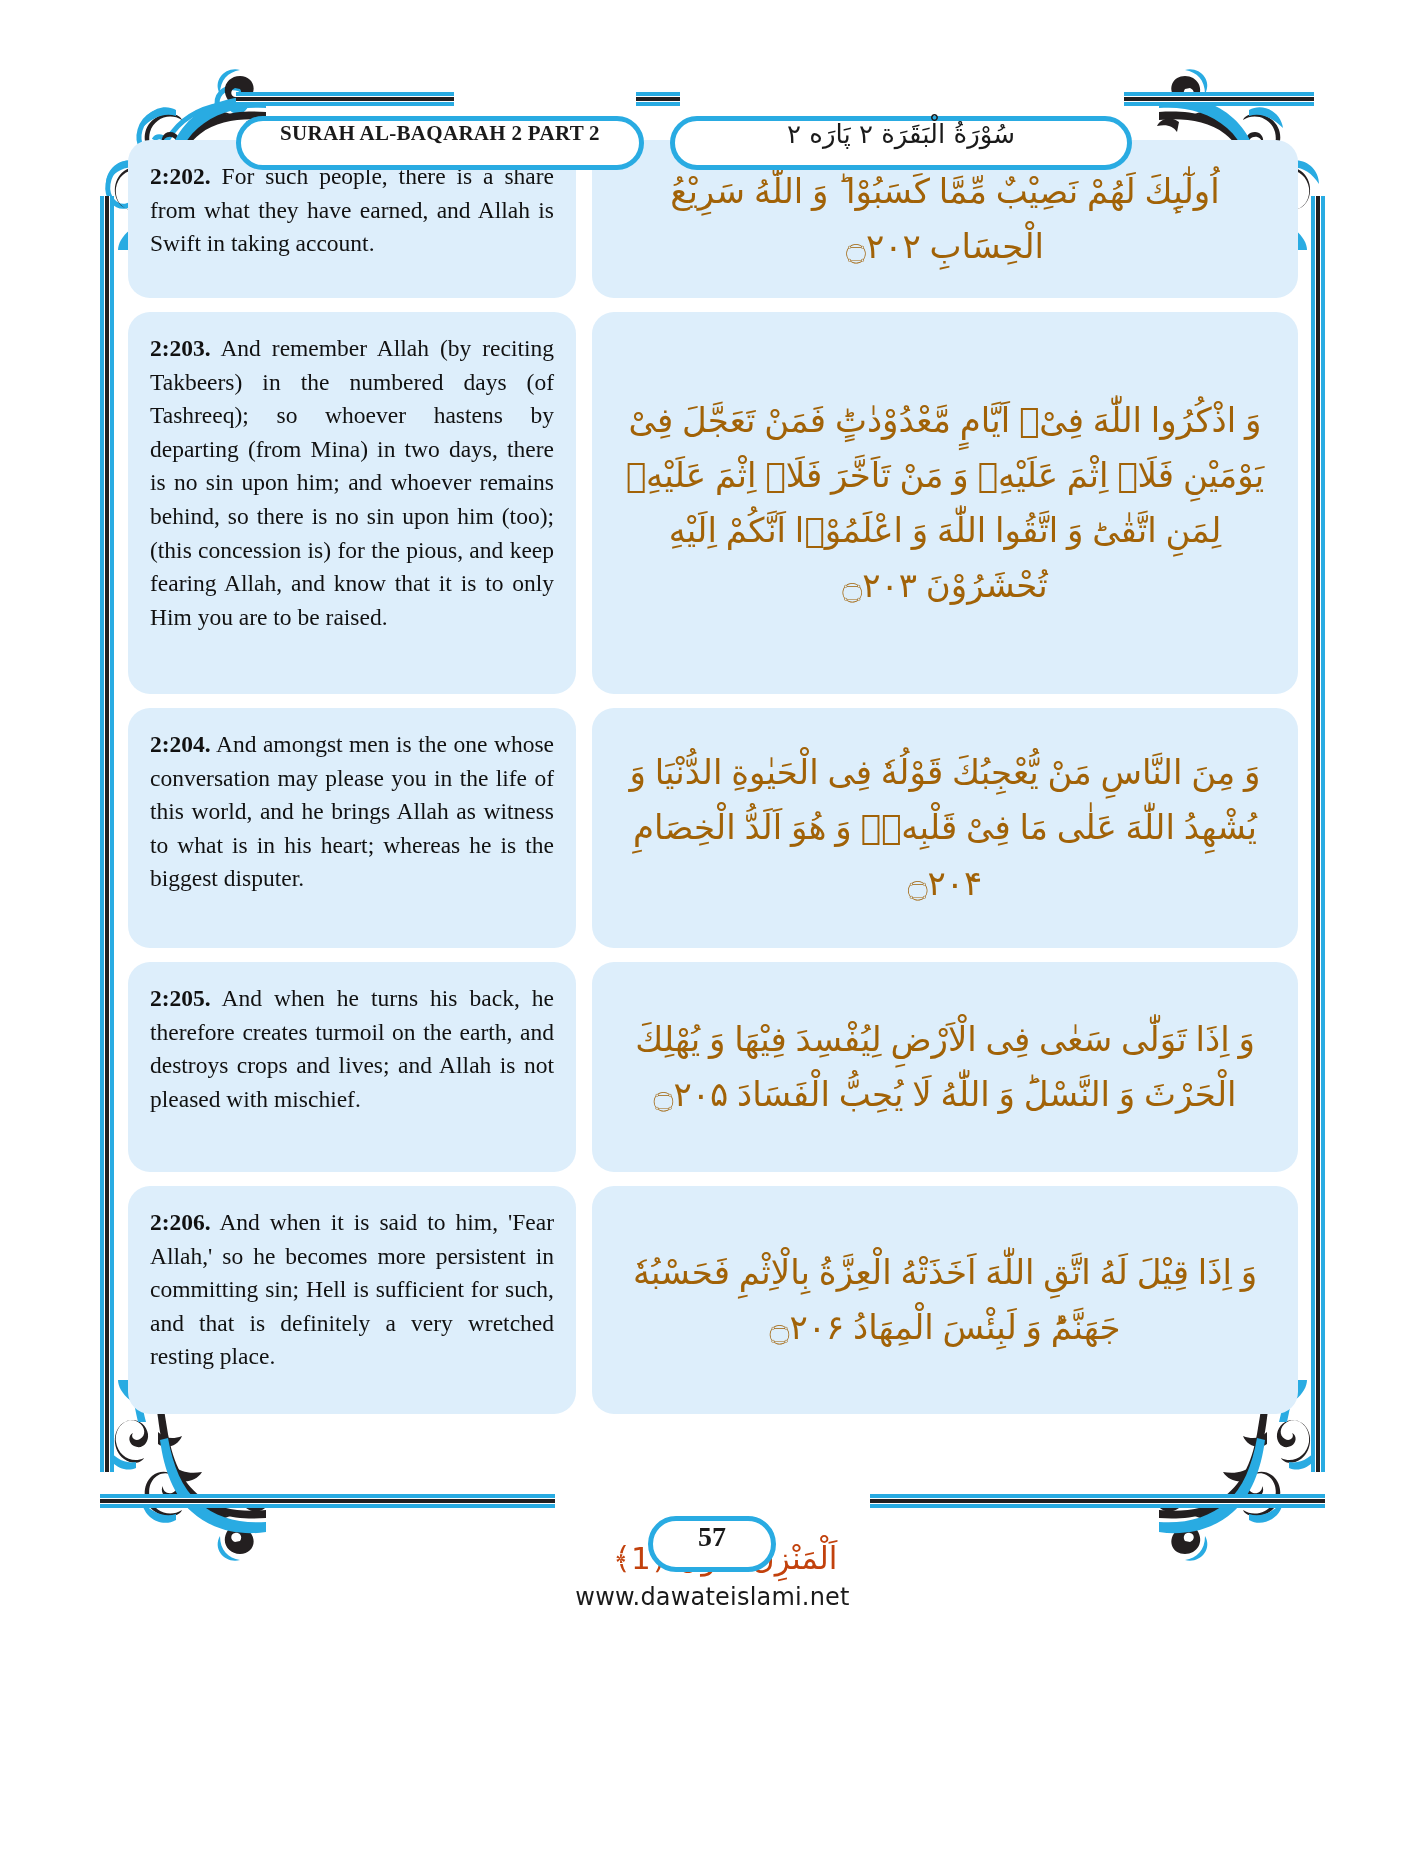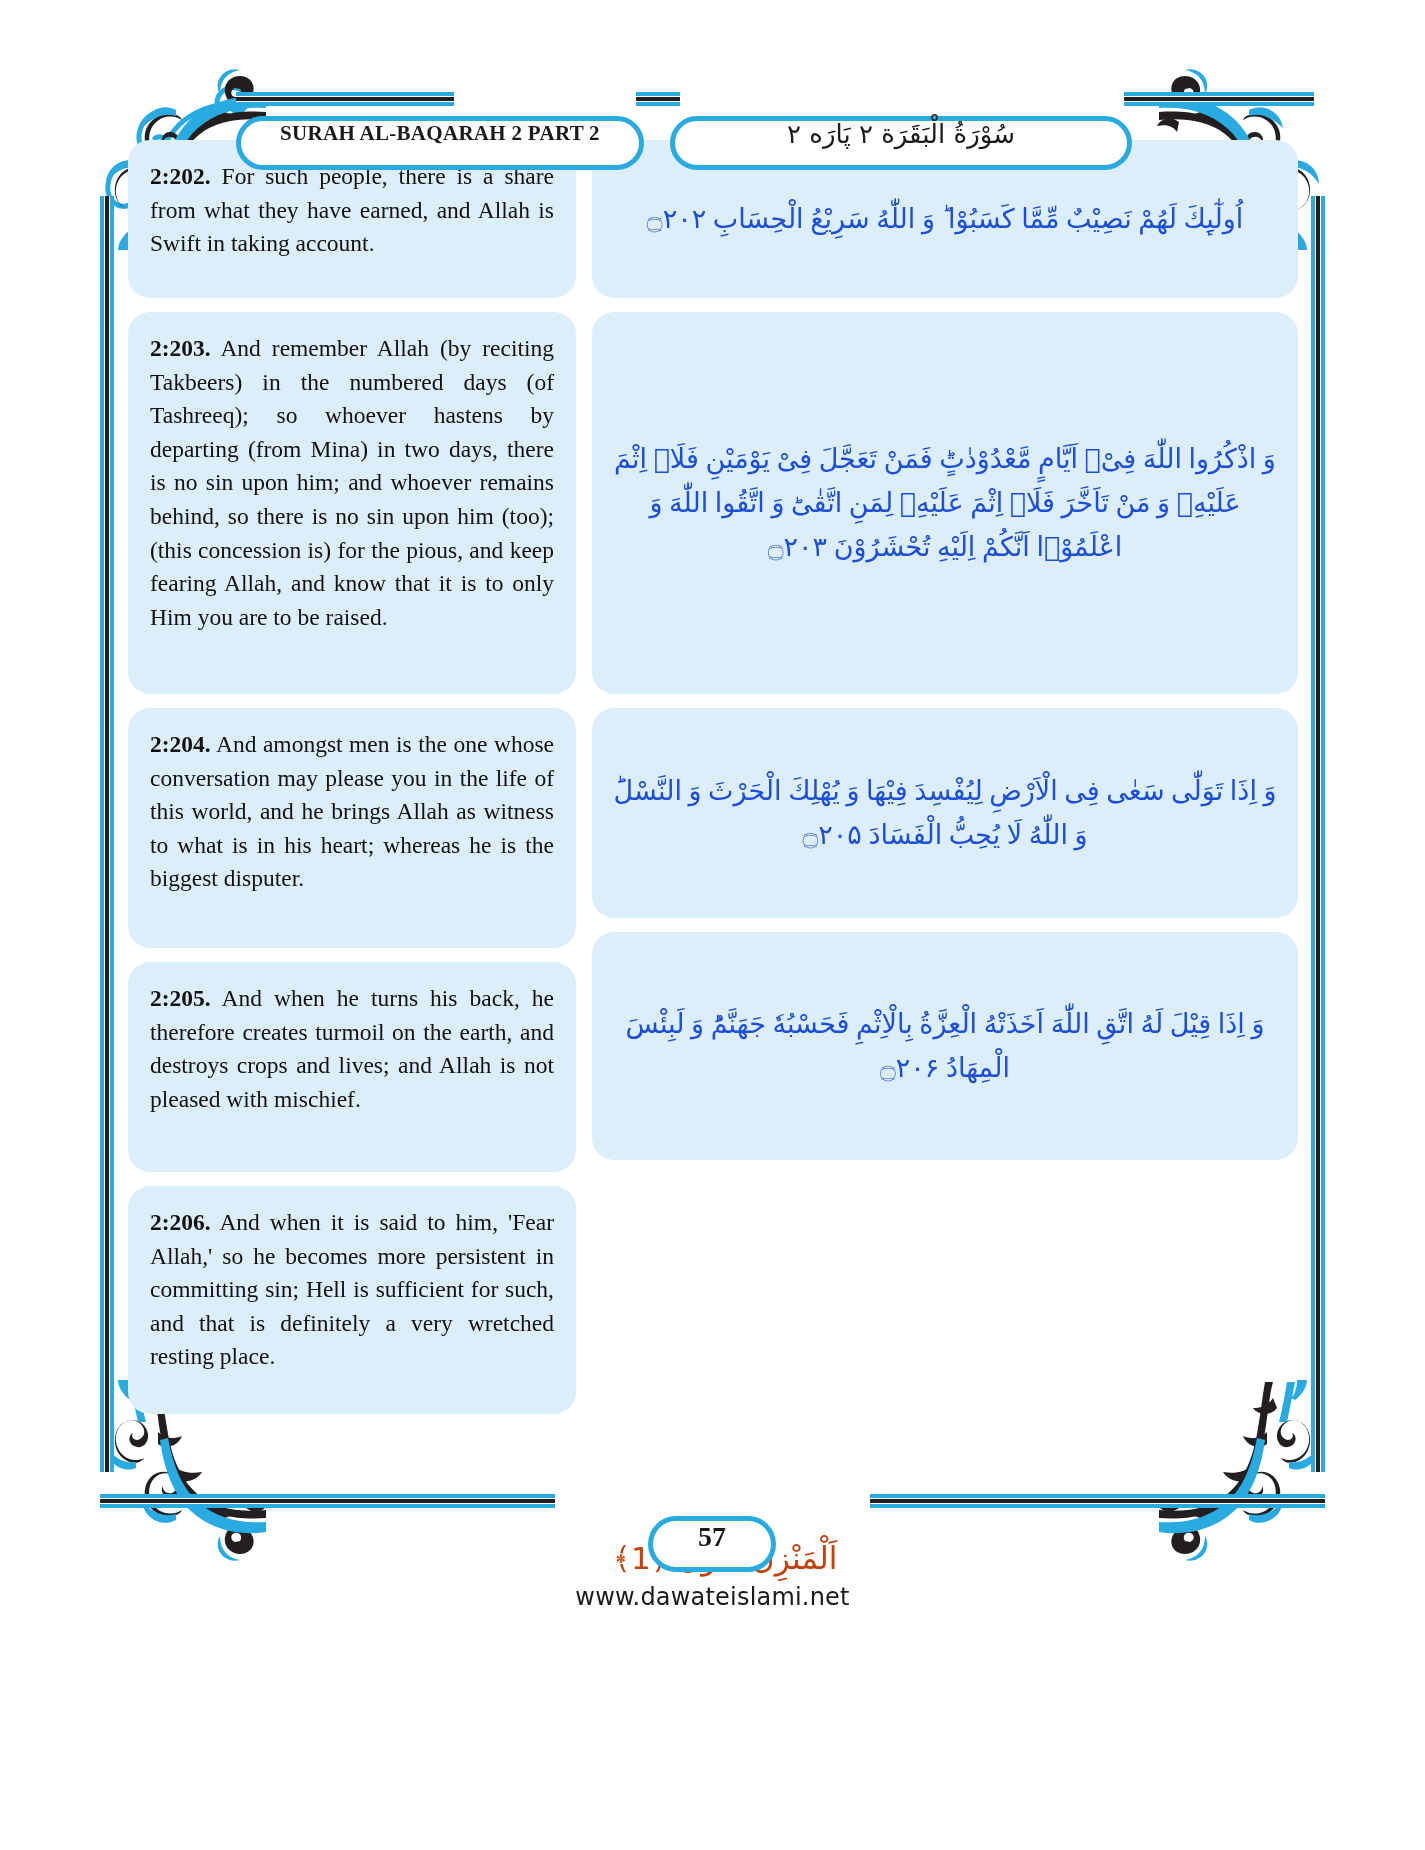--- a/index.html
+++ b/index.html
@@ -149,23 +149,23 @@
     text-justify: inter-word;
     hyphens: none;
   }
   .verse-en .vnum {
     font-weight: 700;
   }
   .verse-ar {
     font-family: "DejaVu Sans", "Liberation Sans", sans-serif;
     direction: rtl;
     text-align: center;
-    font-size: 27px;
+    font-size: 34px;
     line-height: 1.62;
-    color: #1d4ed8;
+    color: #a16207;
     padding: 16px 18px;
     word-spacing: -2px;
   }
 
   
   #v202-en { height: 158px; }
   #v203-en { height: 382px; }
   #v204-en { height: 240px; }
   #v205-en { height: 210px; }
   #v206-en { height: 228px; }
@@ -336,20 +336,23 @@
       </div>
     </div>
 
     <div class="col col-ar">
       <div class="verse verse-ar" id="v202-ar">
         <div class="ar-inner">اُولٰٓىِٕكَ لَهُمْ نَصِیْبٌ مِّمَّا كَسَبُوْا ؕ وَ اللّٰهُ سَرِیْعُ الْحِسَابِ ۝۲۰۲</div>
       </div>
       <div class="verse verse-ar" id="v203-ar">
         <div class="ar-inner">وَ اذْكُرُوا اللّٰهَ فِیْۤ اَیَّامٍ مَّعْدُوْدٰتٍؕ فَمَنْ تَعَجَّلَ فِیْ یَوْمَیْنِ فَلَاۤ اِثْمَ عَلَیْهِۚ وَ مَنْ تَاَخَّرَ فَلَاۤ اِثْمَ عَلَیْهِۙ لِمَنِ اتَّقٰىؕ وَ اتَّقُوا اللّٰهَ وَ اعْلَمُوْۤا اَنَّكُمْ اِلَیْهِ تُحْشَرُوْنَ ۝۲۰۳</div>
       </div>
+      <div class="verse verse-ar" id="v204-ar">
+        <div class="ar-inner">وَ مِنَ النَّاسِ مَنْ یُّعْجِبُكَ قَوْلُهٗ فِی الْحَیٰوةِ الدُّنْیَا وَ یُشْهِدُ اللّٰهَ عَلٰى مَا فِیْ قَلْبِهٖۙ وَ هُوَ اَلَدُّ الْخِصَامِ ۝۲۰۴</div>
+      </div>
       <div class="verse verse-ar" id="v205-ar">
         <div class="ar-inner">وَ اِذَا تَوَلّٰى سَعٰى فِی الْاَرْضِ لِیُفْسِدَ فِیْهَا وَ یُهْلِكَ الْحَرْثَ وَ النَّسْلَؕ وَ اللّٰهُ لَا یُحِبُّ الْفَسَادَ ۝۲۰۵</div>
       </div>
       <div class="verse verse-ar" id="v206-ar">
         <div class="ar-inner">وَ اِذَا قِیْلَ لَهُ اتَّقِ اللّٰهَ اَخَذَتْهُ الْعِزَّةُ بِالْاِثْمِ فَحَسْبُهٗ جَهَنَّمُؕ وَ لَبِئْسَ الْمِهَادُ ۝۲۰۶</div>
       </div>
     </div>
 
   </div>
 

